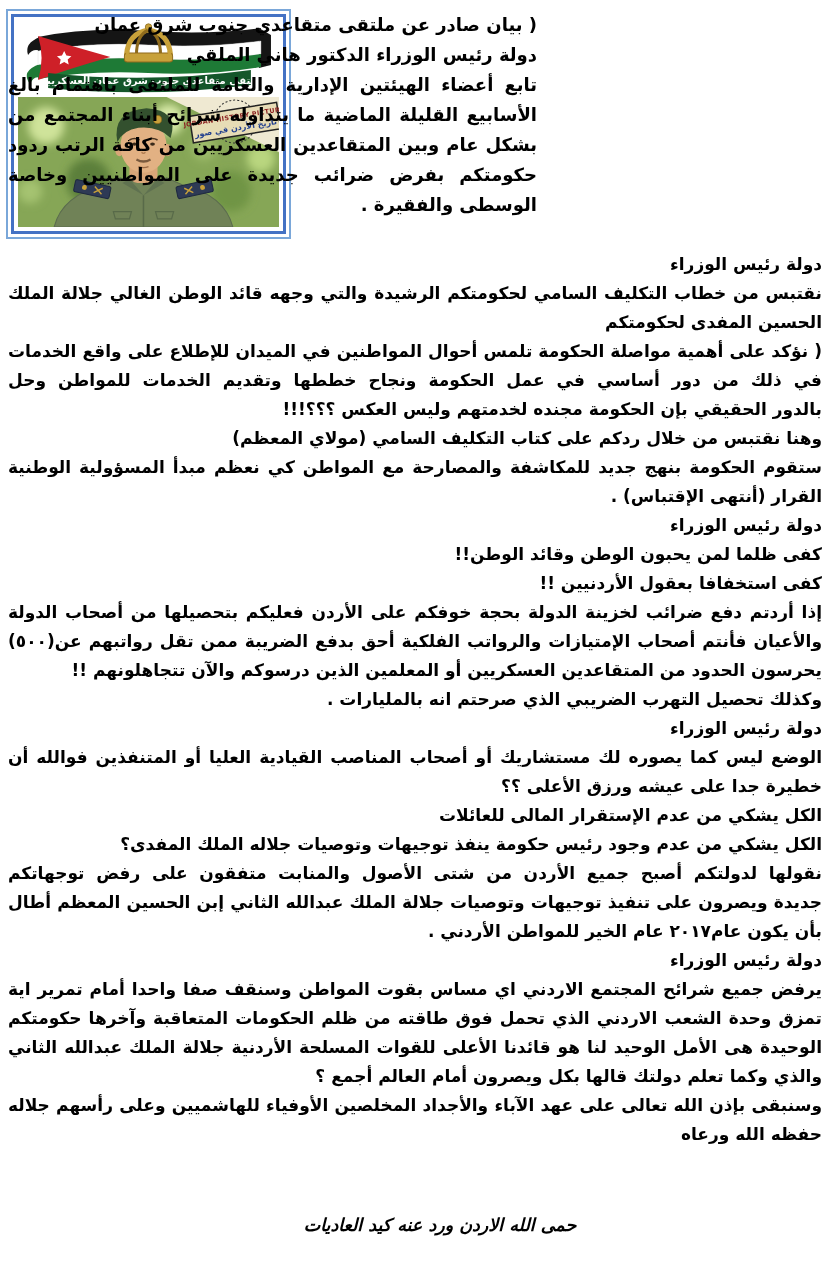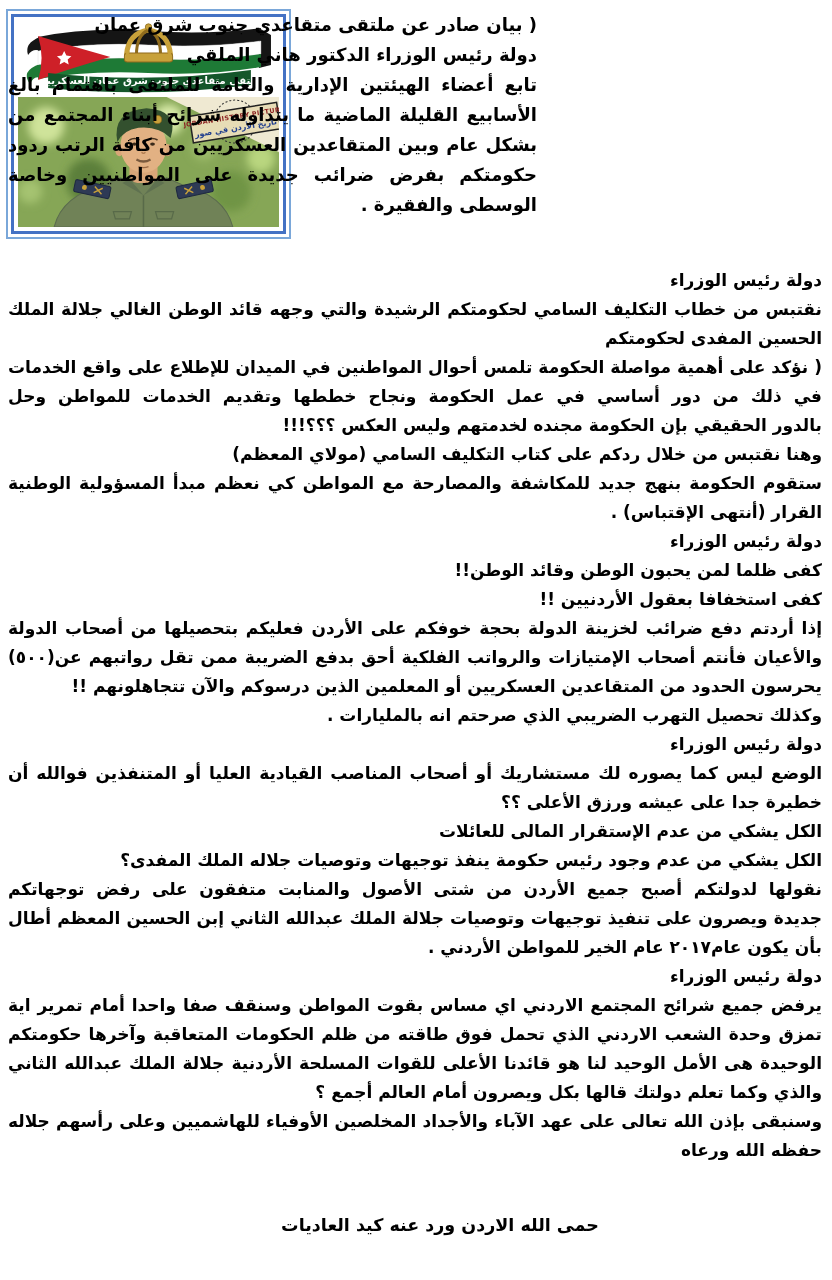--- a/index.html
+++ b/index.html
@@ -4,26 +4,26 @@
 <style>
   html,body{margin:0;padding:0;background:#ffffff;}
   body{width:832px;height:1280px;overflow:hidden;
        font-family:"DejaVu Sans","Liberation Sans",sans-serif;
        font-weight:700;color:var(--text,#000);}
   .page{position:relative;width:832px;height:1280px;background:#fff;direction:rtl;}
 
   
   .header-text{position:absolute;top:10px;right:295px;left:8px;direction:rtl;}
   .header-text .line{line-height:30px;height:30px;font-size:18px;overflow:hidden;}
-  .body-text{position:absolute;top:250px;right:10px;left:8px;direction:rtl;margin-top:16px;}
+  .body-text{position:absolute;top:250px;right:10px;left:8px;direction:rtl;}
   .body-text .line{line-height:29px;height:29px;font-size:17px;overflow:hidden;}
   .line{text-align:right;}
   .line.fill{text-align:justify;text-align-last:justify;}
   .footer-line{position:absolute;top:1210px;left:0;width:832px;text-align:center;
-               font-size:17.5px;line-height:30px;padding-left:48px;box-sizing:border-box;}
+               font-size:17.5px;line-height:30px;padding-left:48px;box-sizing:border-box;font-style:italic;}
 
   
   .photo-frame{position:absolute;top:9px;left:6px;width:285px;height:230px;
                border:2px solid var(--frame-blue-light,#7aa7d9);padding:3px;
                box-sizing:border-box;background:#fff;}
   .photo-inner{width:100%;height:100%;border:3px solid var(--frame-blue,#4472c4);
                box-sizing:border-box;padding:4px;display:flex;flex-direction:column;
                background:#fff;}
   .flag-banner{height:76px;position:relative;flex:0 0 auto;}
   .portrait{flex:1 1 auto;position:relative;overflow:hidden;}

